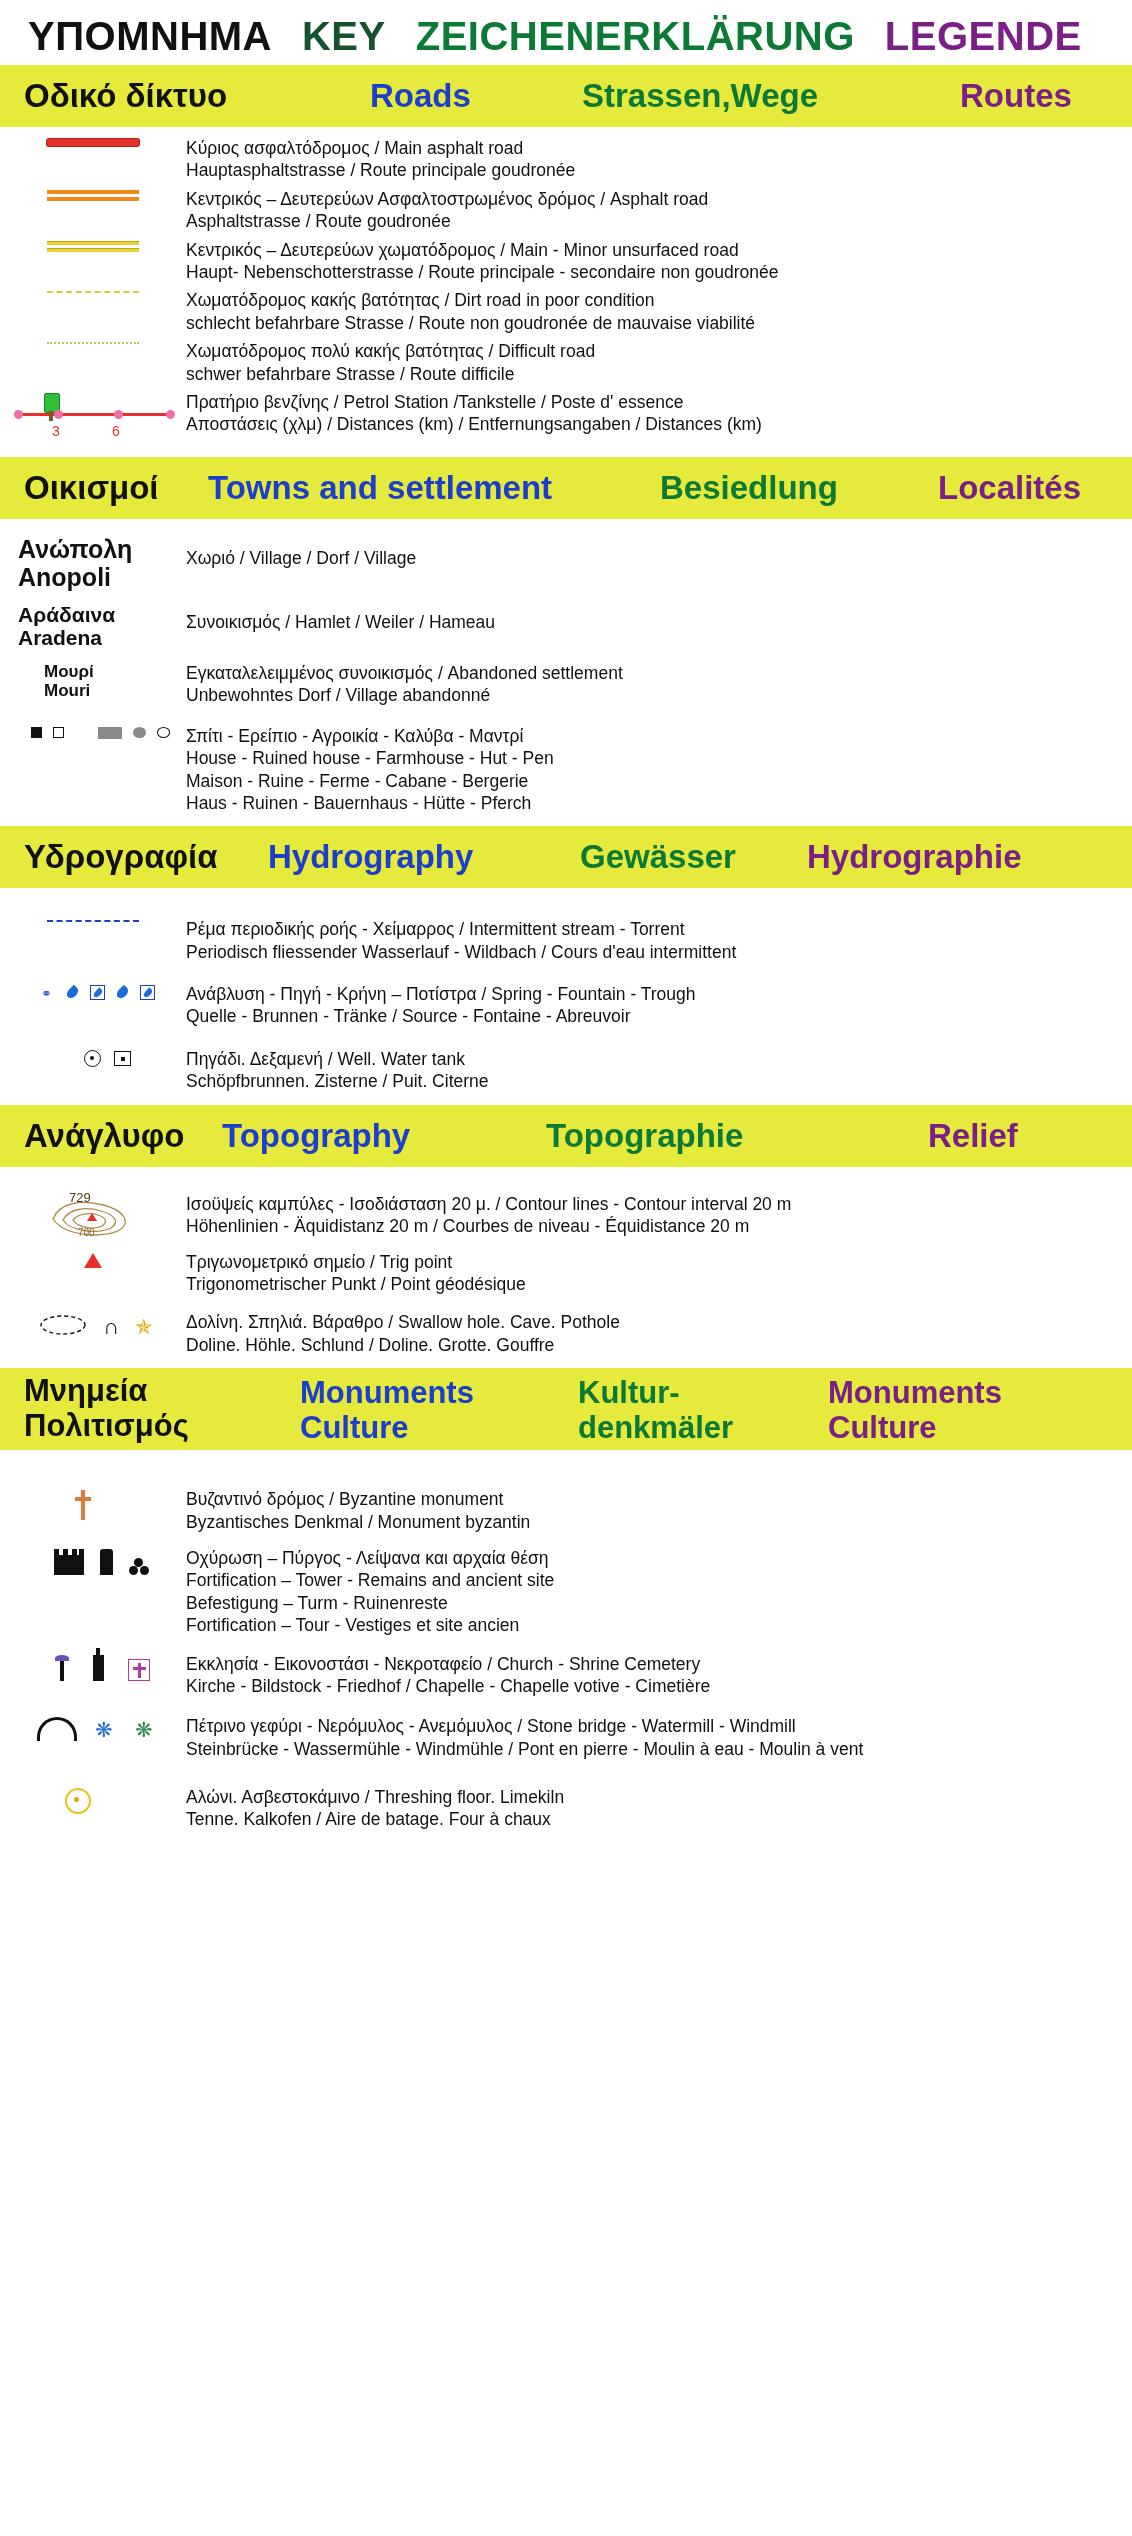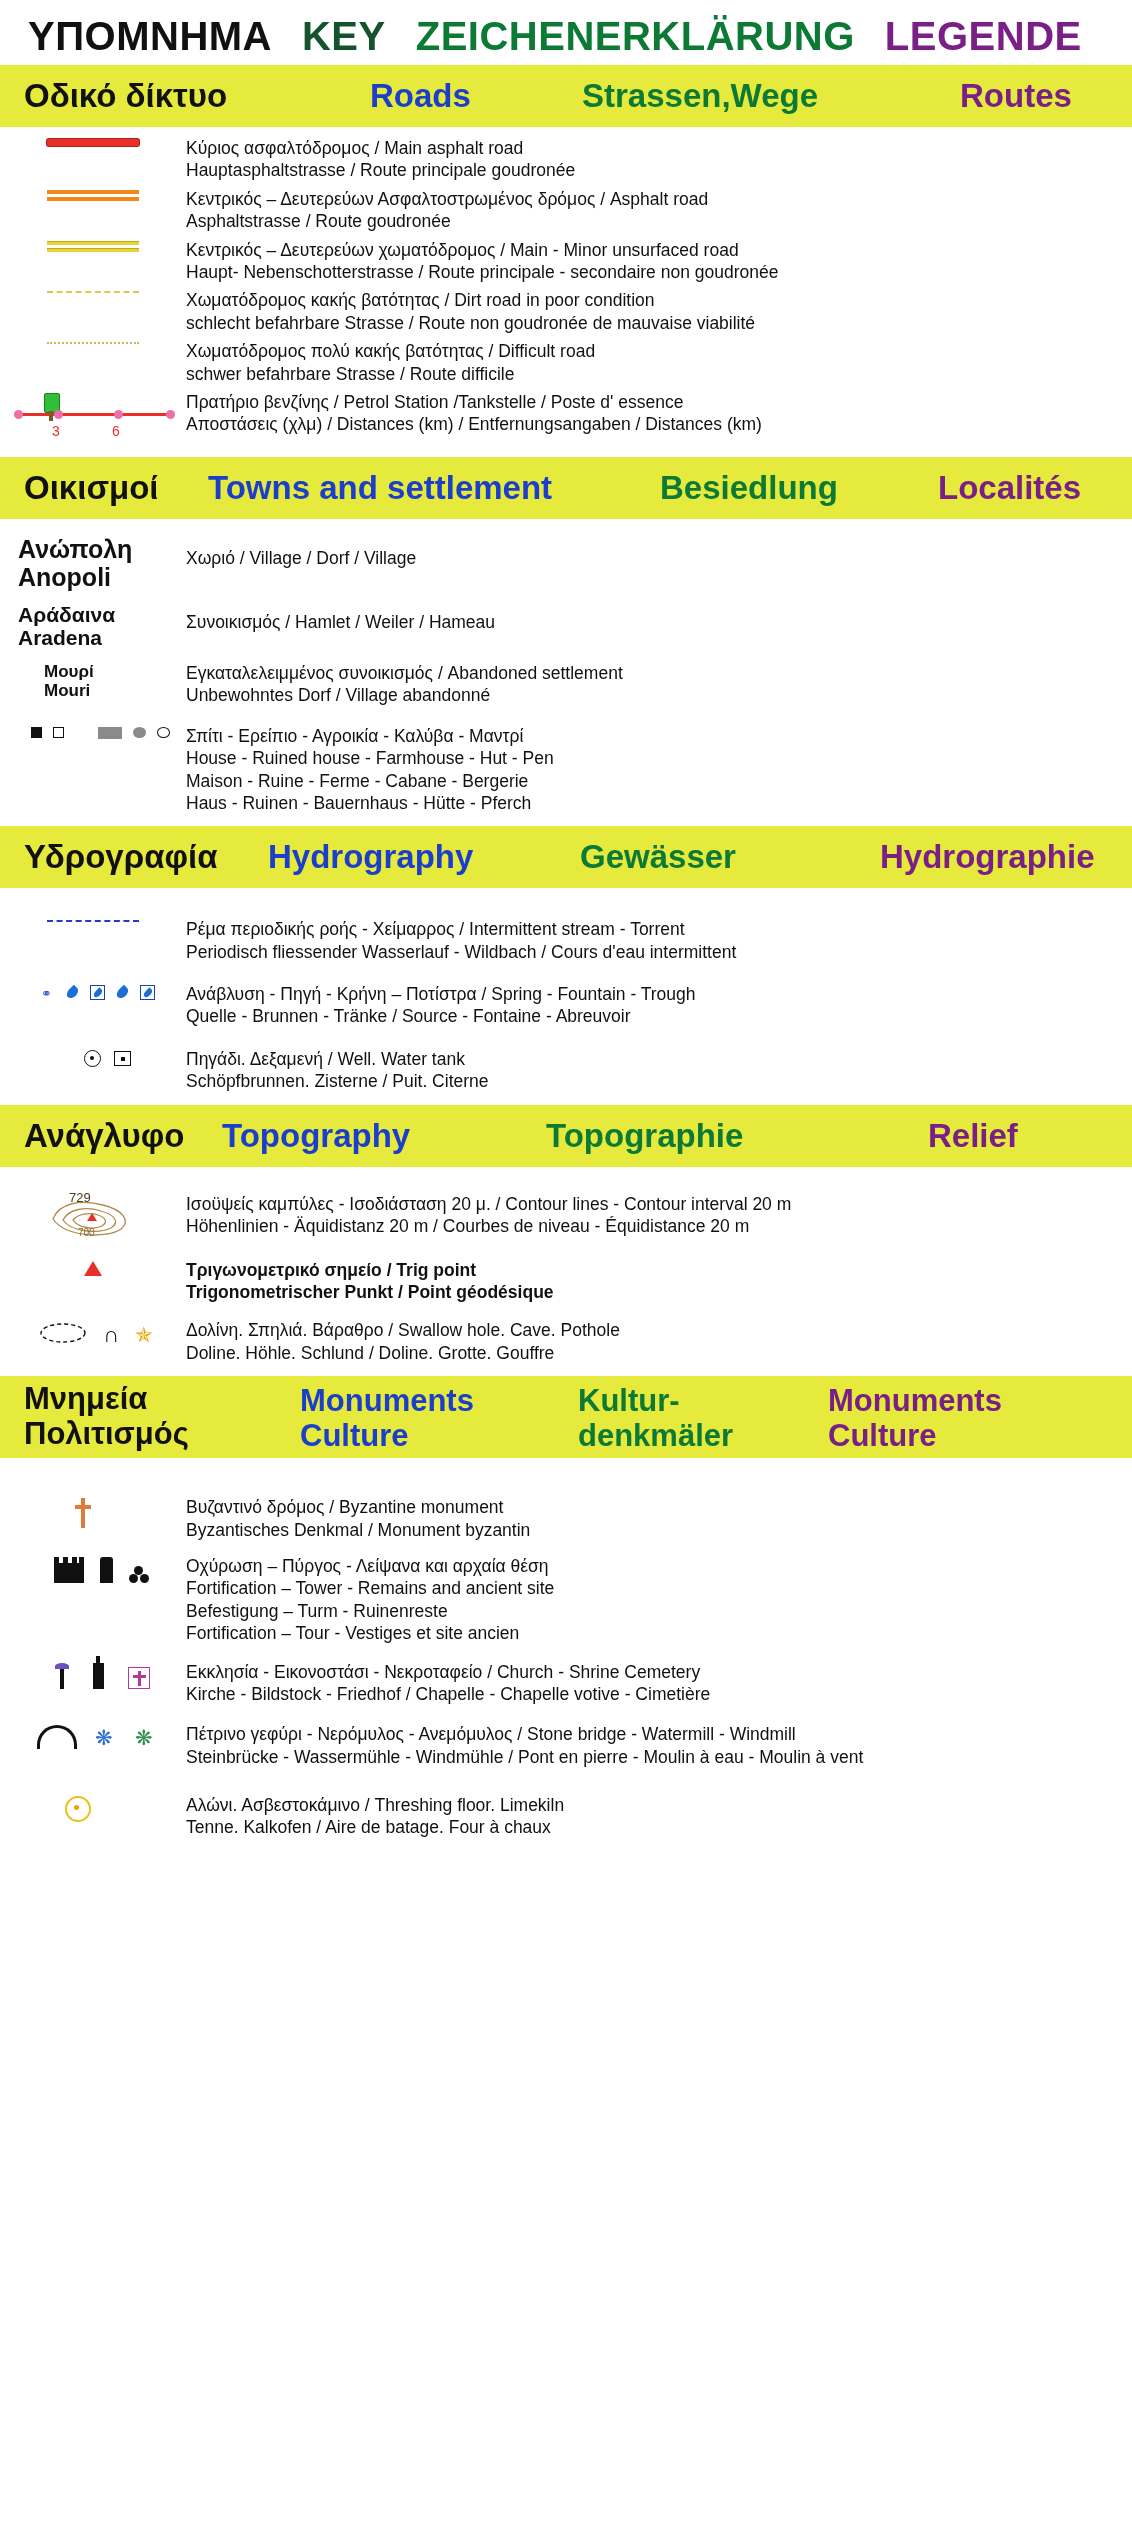--- a/index.html
+++ b/index.html
@@ -285,21 +285,21 @@
         <div>Haus - Ruinen - Bauernhaus - Hütte - Pferch</div>
       </div>
     </div>
 
   </div>
 
   <div class="bar">
     <span class="b1">Υδρογραφία</span>
     <span class="b2" style="left:268px;">Hydrography</span>
     <span class="b3" style="left:580px;">Gewässer</span>
-    <span class="b4" style="left:880px;">Hydrographie</span>
+    <span class="b4" style="left:807px;">Hydrographie</span>
   </div>
 
   <div class="section">
 
     <div class="row" style="margin-top:20px;">
       <div class="sym">
         <div class="hyd-dash"></div>
       </div>
       <div class="txt">
         <div>Ρέμα περιοδικής ροής - Χείμαρρος / Intermittent stream - Torrent</div>
@@ -359,21 +359,21 @@
             <text x="33" y="47" font-size="10" fill="#8a6a3a" font-family="Liberation Sans">700</text>
           </svg>
         </div>
       </div>
       <div class="txt" style="padding-top:10px;">
         <div>Ισοϋψείς καμπύλες - Ισοδιάσταση 20 μ. / Contour lines - Contour interval 20 m</div>
         <div>Höhenlinien - Äquidistanz 20 m / Courbes de niveau - Équidistance 20 m</div>
       </div>
     </div>
 
-    <div class="row" style="margin-top:16px;font-weight:bold;">
+    <div class="row" style="margin-top:8px;">
       <div class="sym">
         <div class="tri"></div>
       </div>
       <div class="txt">
         <div>Τριγωνομετρικό σημείο / Trig point</div>
         <div>Trigonometrischer Punkt / Point géodésique</div>
       </div>
     </div>
 
     <div class="row" style="margin-top:12px;">

